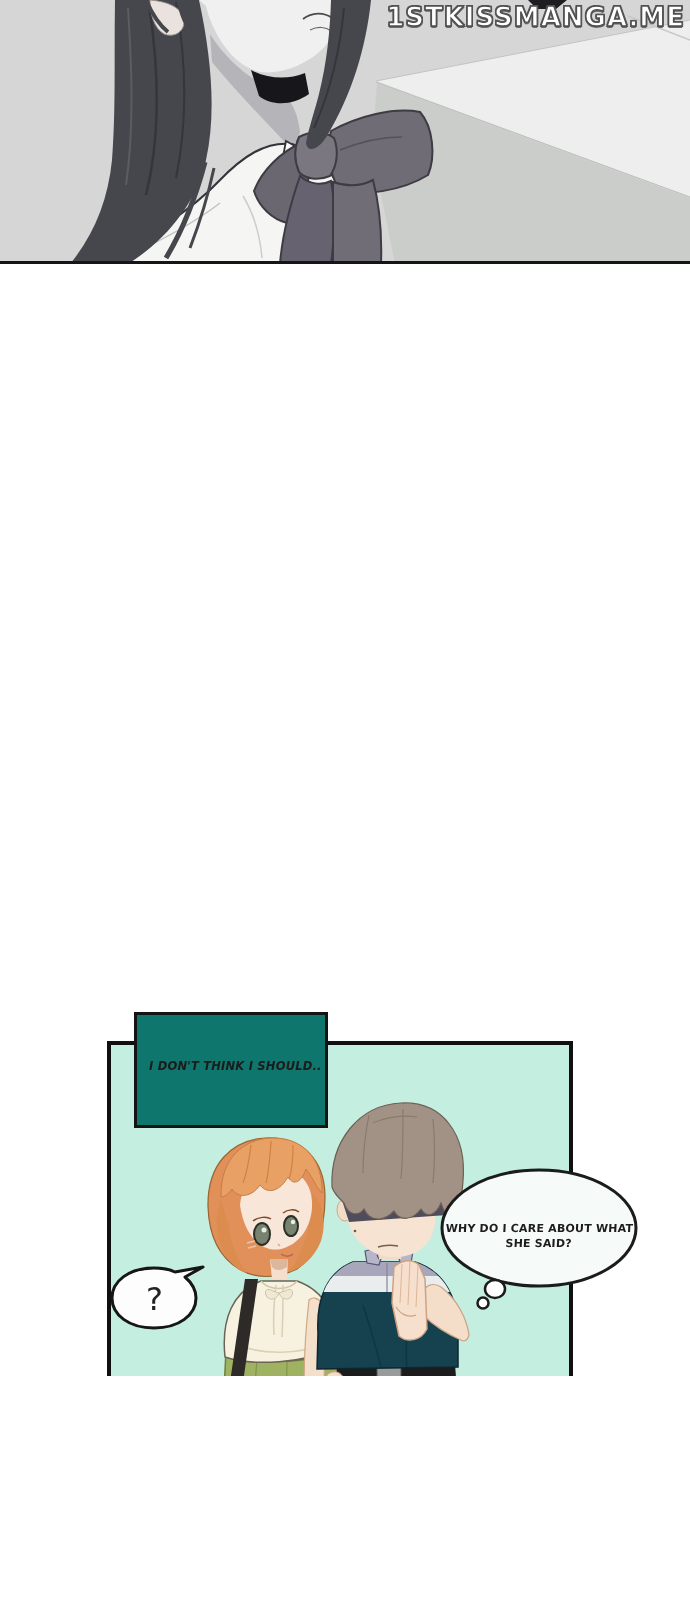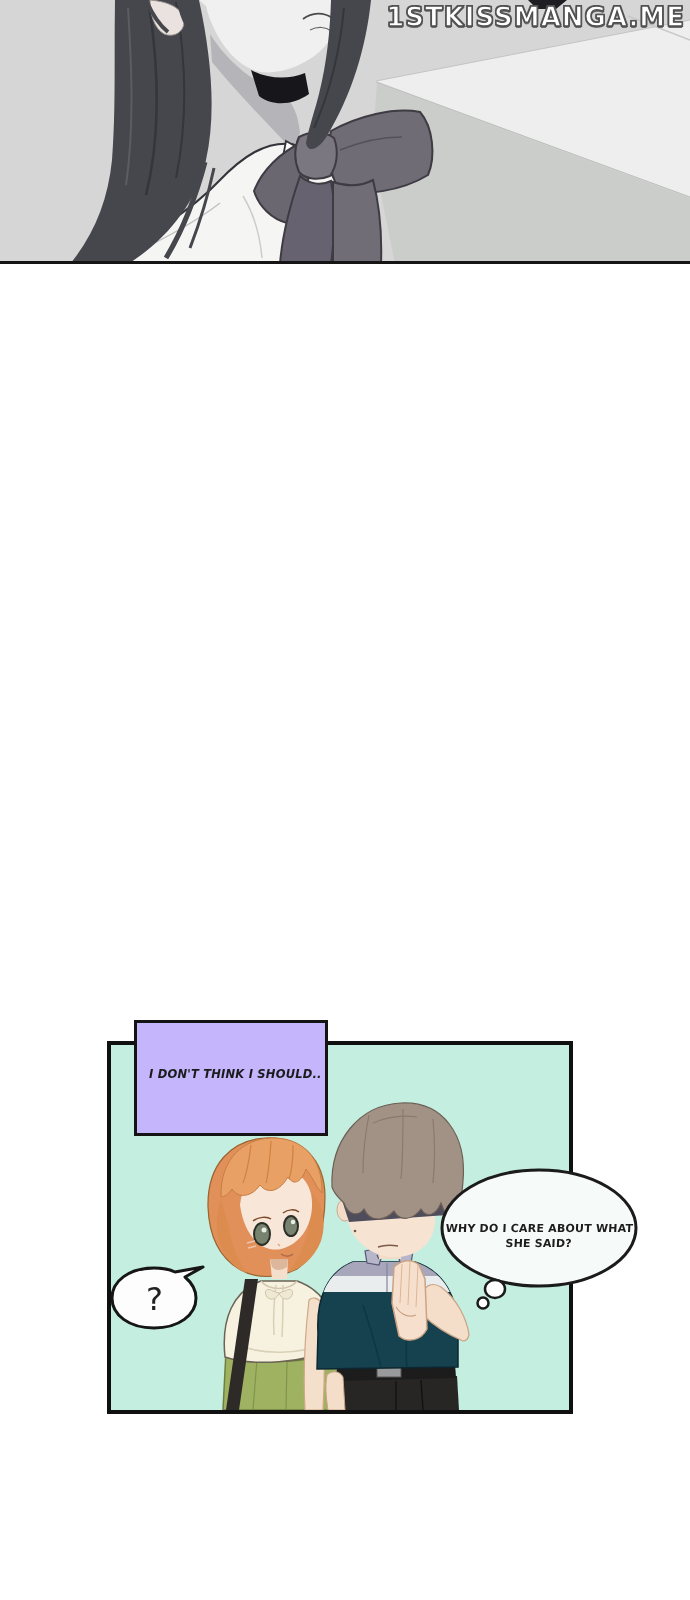--- a/index.html
+++ b/index.html
@@ -1,36 +1,36 @@
 <!DOCTYPE html>
 <html><head>
 <meta charset="utf-8">
 <style>
   html,body{margin:0;padding:0;background:#ffffff;}
-  #page{position:relative;width:690px;height:1600px;background:#ffffff;overflow:hidden;
+  #page{position:relative;width:690px;height:1376px;background:#ffffff;overflow:hidden;
         font-family:"DejaVu Sans",sans-serif;}
 
   
   #top-panel{position:absolute;left:0;top:0;width:690px;height:261px;
              border-bottom:3px solid #151515;background:#d6d6d6;z-index:1;}
   #top-panel svg{display:block;}
   #watermark{position:absolute;top:2px;right:5px;z-index:3;
              font-weight:800;font-size:26px;letter-spacing:1px;color:#ffffff;
              -webkit-text-stroke:1.3px #4f4f4f;
              text-shadow:-1px -1px 0 #5a5a5a,1px -1px 0 #5a5a5a,-1px 1px 0 #5a5a5a,
                           1px 1px 0 #5a5a5a,0 2px 0 #6a6a6a;}
 
   
   #bottom-panel{position:absolute;left:107px;top:1041px;width:466px;height:373px;
                 box-sizing:border-box;border:4px solid #101010;background:#c4eee0;
                 overflow:hidden;z-index:1;}
 
   
   #caption-box{position:absolute;left:134px;top:1012px;width:194px;height:116px;
-               box-sizing:border-box;background:#c4b5fd;border:3px solid #141414;z-index:6;margin-top:8px;}
+               box-sizing:border-box;background:#0f766e;border:3px solid #141414;z-index:6;}
   #caption-text{margin:44px 0 0 12px;font-size:11.5px;font-style:italic;font-weight:bold;
                 color:#1b1b1b;letter-spacing:.2px;white-space:nowrap;}
 
   
   #question-bubble{position:absolute;left:108px;top:1260px;width:100px;height:76px;z-index:6;}
 
   
   #thought-bubble{position:absolute;left:438px;top:1166px;width:206px;height:146px;z-index:5;}
   #thought-text{position:absolute;left:444px;top:1180px;width:190px;height:112px;z-index:6;
                 display:flex;flex-direction:column;align-items:center;justify-content:center;

